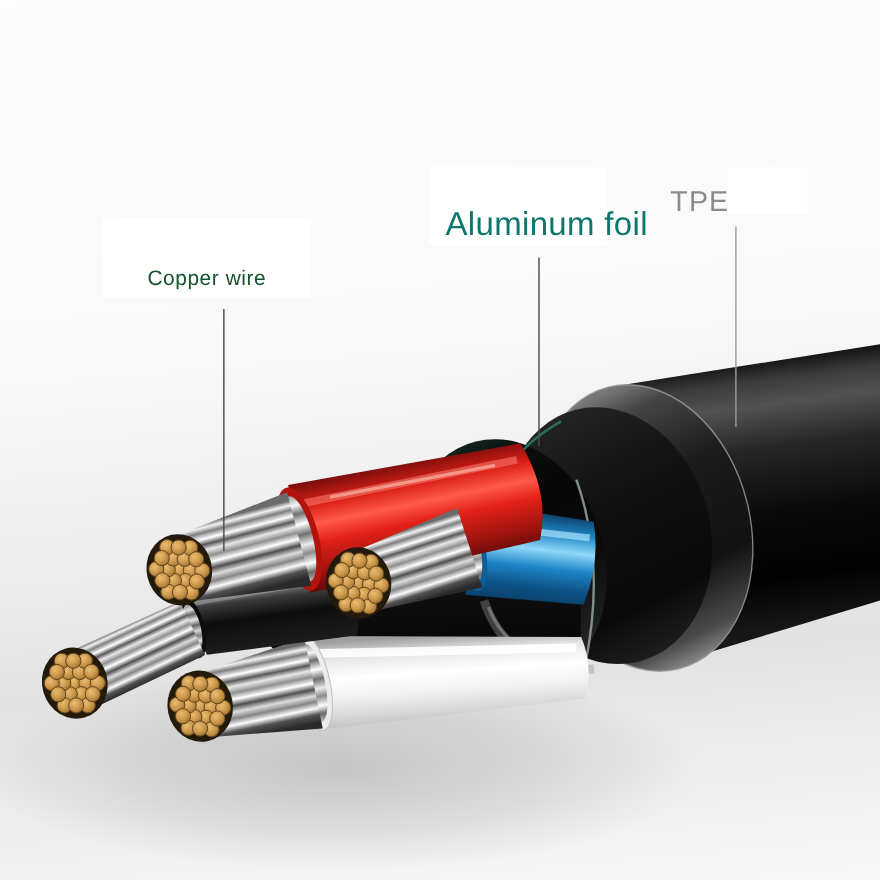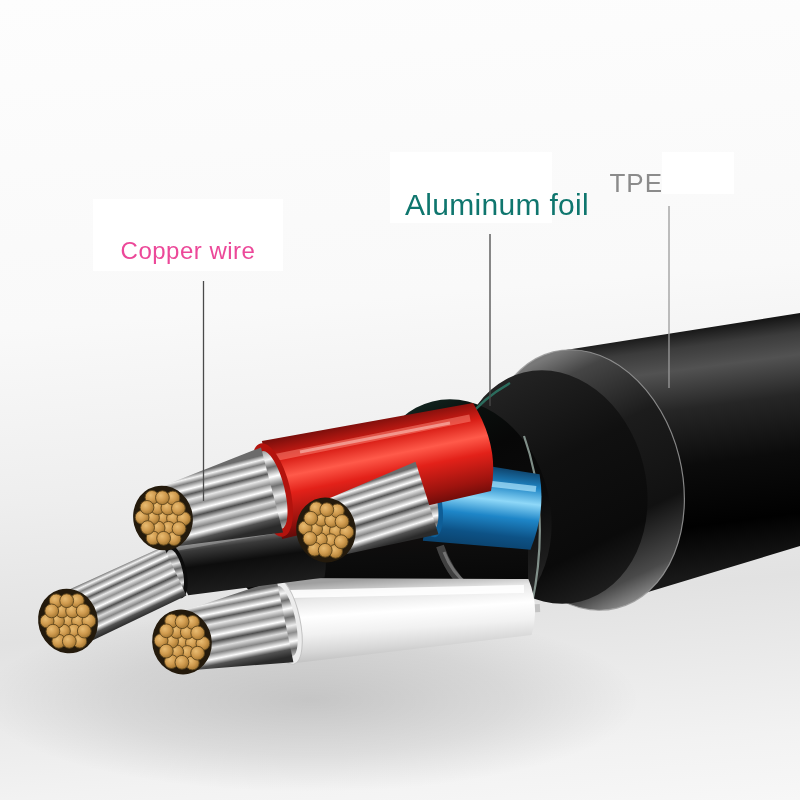--- a/index.html
+++ b/index.html
@@ -6,21 +6,21 @@
   .stage{
     position:relative;width:800px;height:800px;overflow:hidden;
     font-family:"Liberation Sans", sans-serif;
     background:linear-gradient(175deg,#fdfdfd 0%,#f9f9f9 38%,#eeeeee 58%,#e2e2e2 74%,#f2f2f2 92%,#f7f7f7 100%);
   }
   .stage svg{position:absolute;left:0;top:0;}
   .label{position:absolute;display:flex;}
   .label-box{position:absolute;background:#ffffff;}
   .label-copper{left:93px;top:199px;width:190px;height:72px;background:#ffffff;
     align-items:flex-end;justify-content:center;padding-bottom:6px;box-sizing:border-box;}
-  .label-copper span{font-size:24px;color:#ec4899;letter-spacing:0.5px;white-space:nowrap;margin-top:42px;}
+  .label-copper span{font-size:19px;color:#14532d;letter-spacing:0.5px;white-space:nowrap;margin-top:42px;}
   .label-aluminum{left:390px;top:152px;width:162px;height:71px;background:#ffffff;
     align-items:flex-end;justify-content:flex-start;padding:0 0 1px 15px;box-sizing:border-box;}
   .label-aluminum span{font-size:30px;color:#0f766e;letter-spacing:0.3px;white-space:nowrap;}
   .label-tpe{left:607px;top:169px;width:56px;height:28px;
     align-items:center;justify-content:flex-end;}
   .label-tpe span{font-size:26px;color:#8b8b8b;letter-spacing:1px;white-space:nowrap;}
   .box-tpe{left:662px;top:152px;width:72px;height:42px;}
 </style>
 </head>
 <body>

